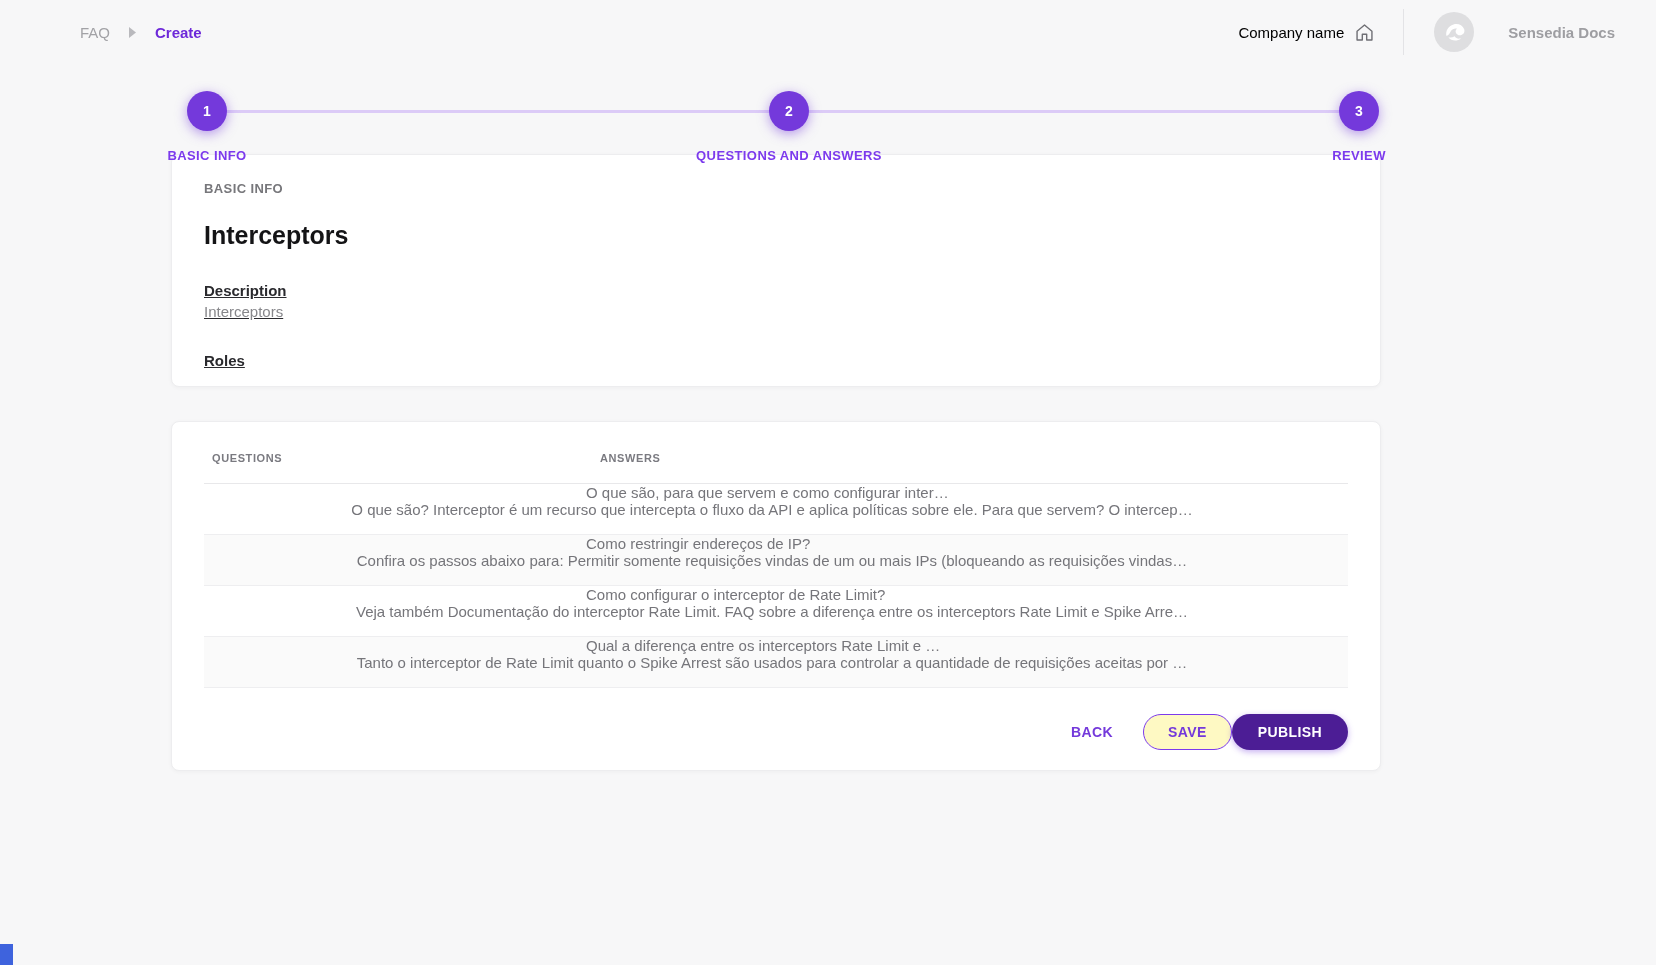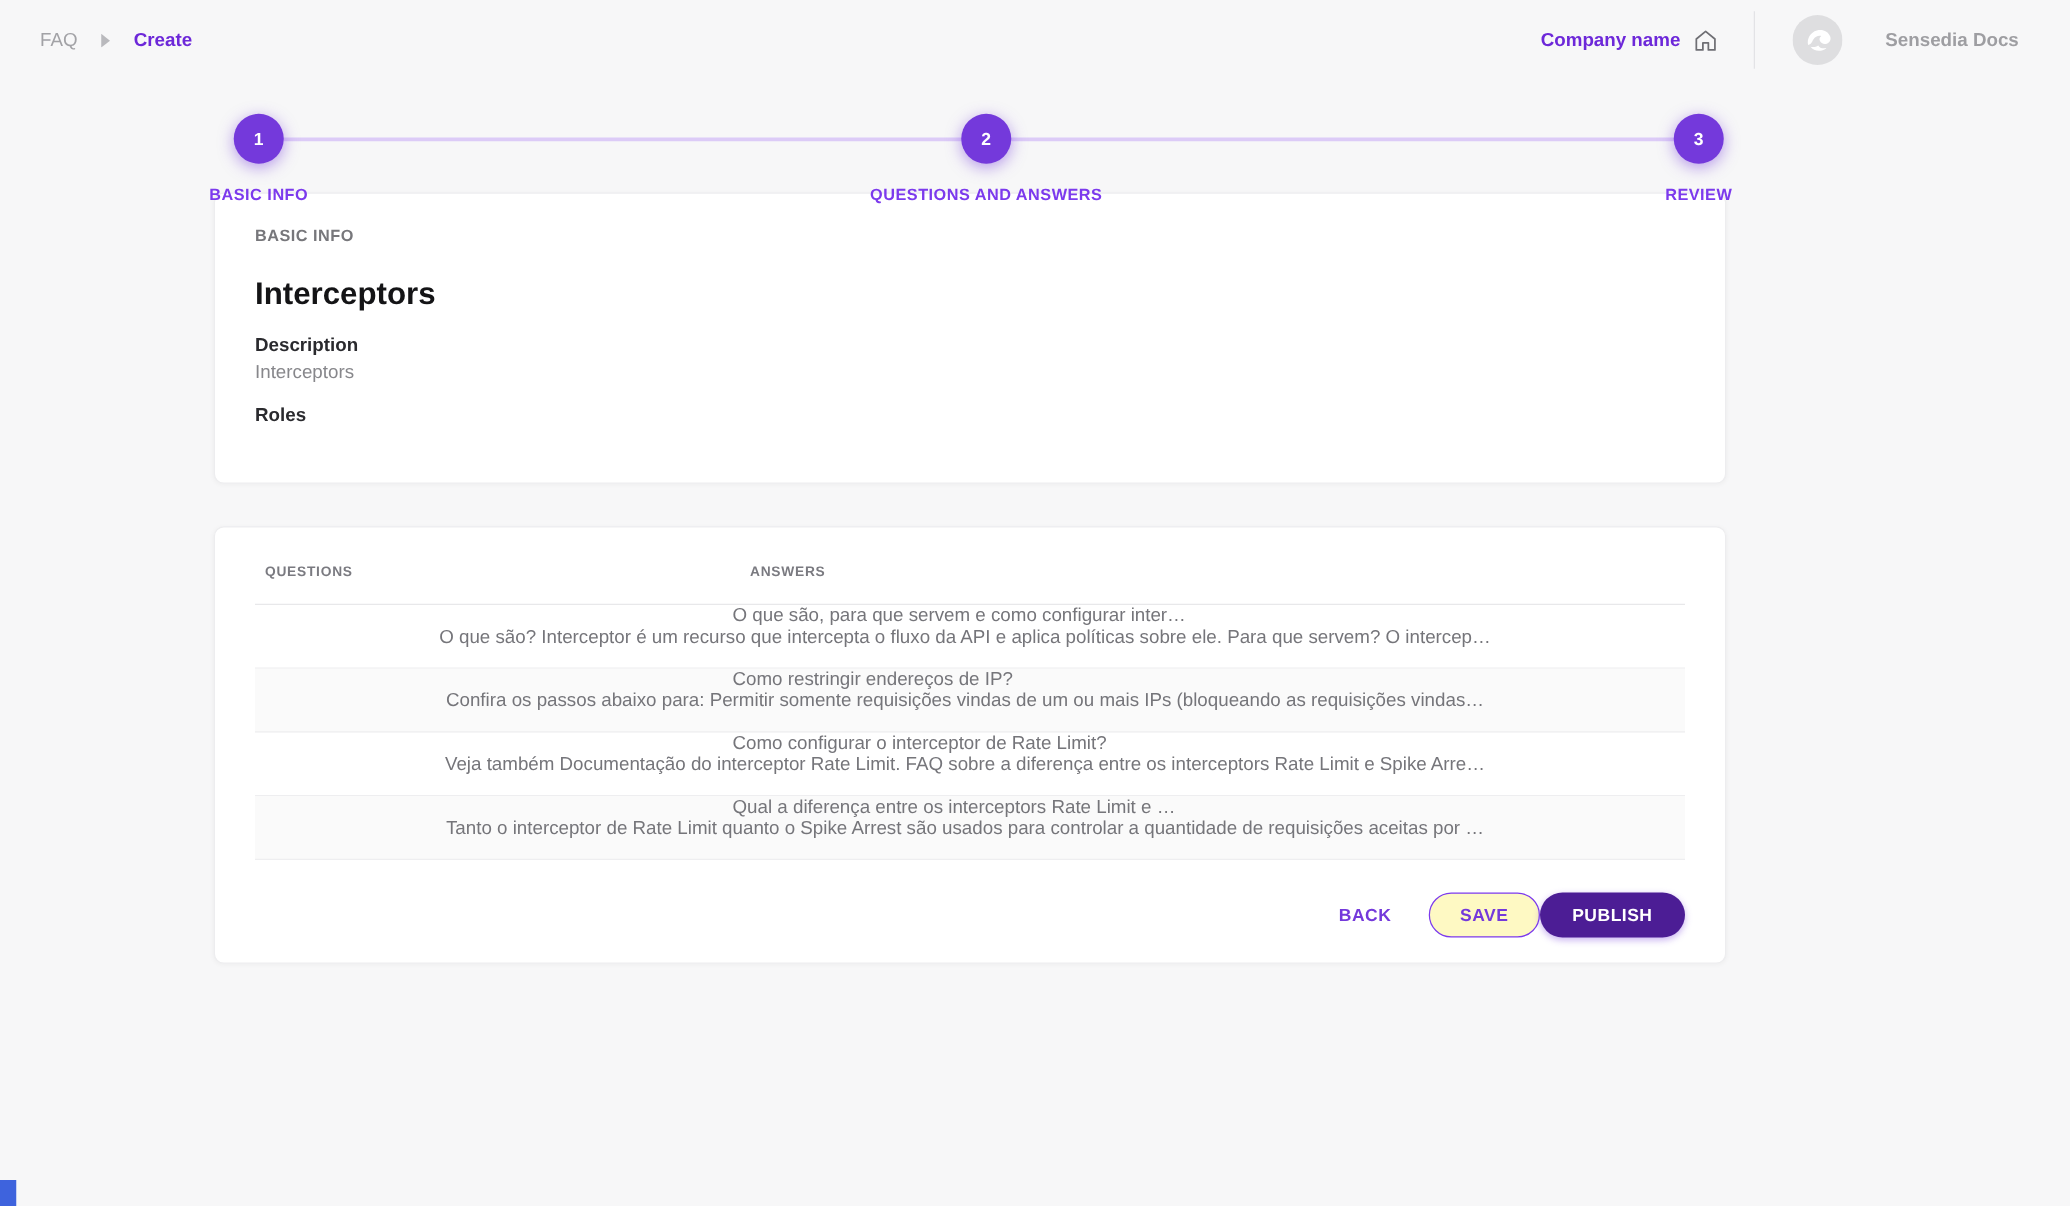--- a/index.html
+++ b/index.html
@@ -7,26 +7,26 @@
     width:1656px;height:965px;position:relative;overflow:hidden;
     background:#f7f7f8;
     font-family:"Liberation Sans","DejaVu Sans",sans-serif;
     color:#2a2a2e;
   }
   
   .topbar{
     height:64px;display:flex;align-items:center;
     padding:0 41px 0 32px;justify-content:space-between;
   }
-  .breadcrumb{display:flex;align-items:center;gap:18px;font-size:15px;}
+  .breadcrumb{display:flex;align-items:center;gap:18px;font-size:15px;margin-left:48px;}
   .crumb-root{color:#a2a2a6;}
   .crumb-sep{color:#b9b9bd;display:flex;align-items:center;}
   .crumb-current{color:#6d28d9;font-weight:bold;}
   .top-right{display:flex;align-items:center;}
-  .company-name{font-size:15px;font-weight:bold;color:#6d28d9;margin-right:10px;}
+  .company-name{font-size:15px;font-weight:normal;color:#000000;margin-right:10px;}
   .home-icon{color:#6f6f74;display:flex;align-items:center;margin-right:28px;}
   .v-divider{width:1px;height:46px;background:#e3e3e6;margin-right:30px;}
   .logo-circle{width:40px;height:40px;margin-right:34px;display:flex;}
   .brand-name{font-size:15px;font-weight:bold;color:#9e9ea2;}
   
   .stepper{position:relative;height:78px;margin-top:4px;}
   .stepper-line{
     position:absolute;top:42px;left:207px;width:1152px;height:3px;
     background:#dccbf7;border-radius:2px;
   }
@@ -44,21 +44,21 @@
   }
   
   .card{
     background:#fff;border:1px solid #ededef;border-radius:8px;
     box-shadow:0 1px 4px rgba(0,0,0,.04);
     margin-left:171px;width:1210px;box-sizing:border-box;
   }
   .card-basic{margin-top:8px;height:233px;padding:26px 32px;}
   .section-label{font-size:13px;font-weight:bold;color:#77777b;letter-spacing:.4px;}
   .card-title{font-size:25px;font-weight:bold;color:#141416;margin-top:25px;}
-  .field{margin-top:18px;}
+  .field{margin-top:32px;text-decoration:underline;}
   .field-label{font-size:15px;font-weight:bold;color:#2a2a2e;}
   .field-value{font-size:15px;color:#87878b;margin-top:4px;}
   .field-roles .field-value{margin-top:9px;}
   
   .card-qa{margin-top:34px;height:350px;padding:30px 32px 24px;}
   .qa-table{width:100%;}
   .qa-head{display:flex;height:31px;border-bottom:1px solid #e8e8ea;}
   .qa-head .col-q,.qa-head .col-a{
     font-size:11px;font-weight:bold;color:#7a7a80;letter-spacing:.6px;
   }

